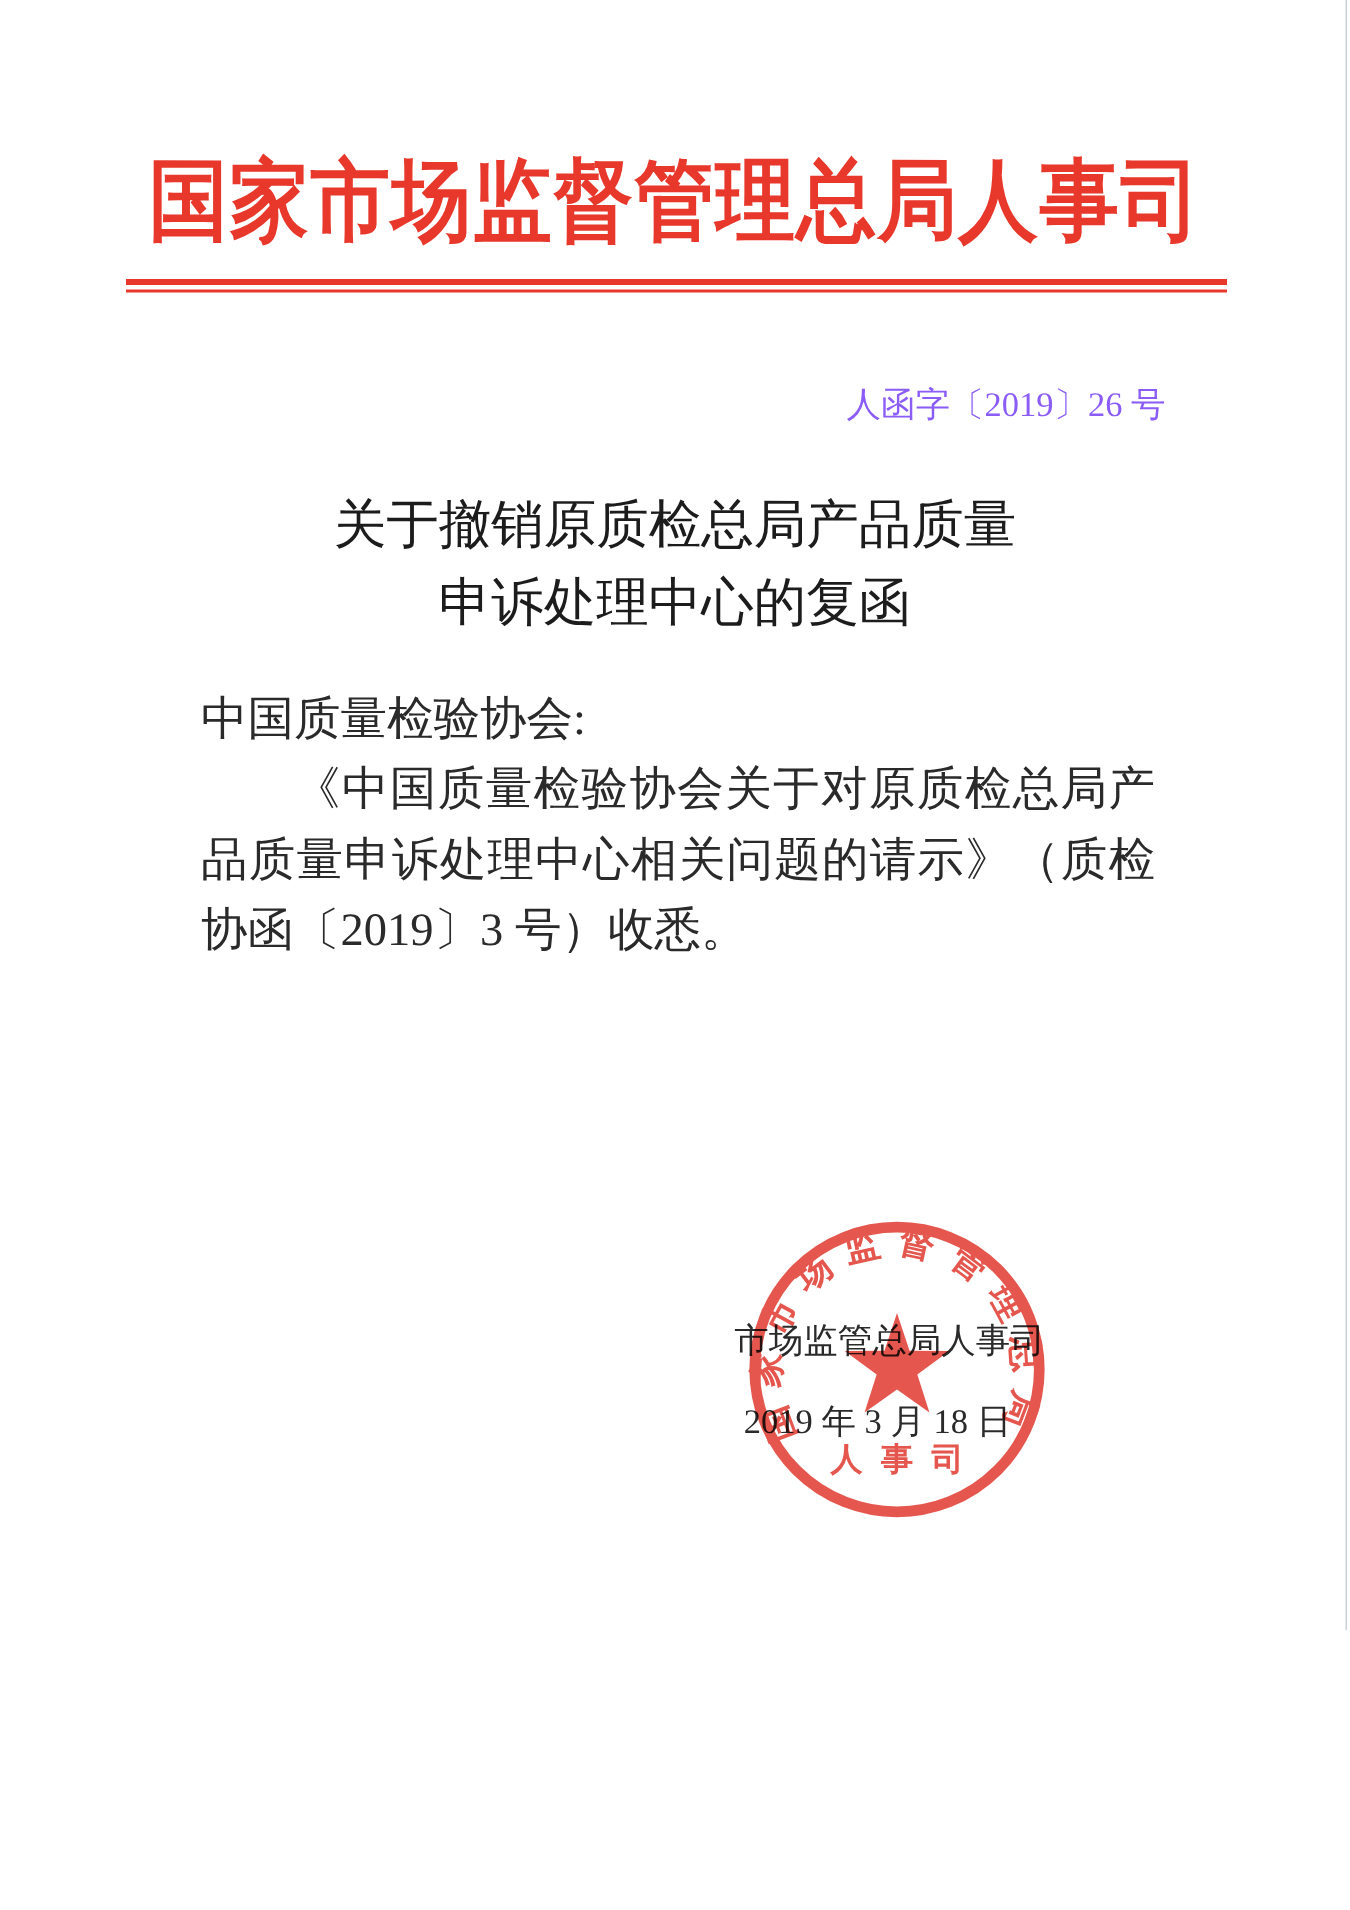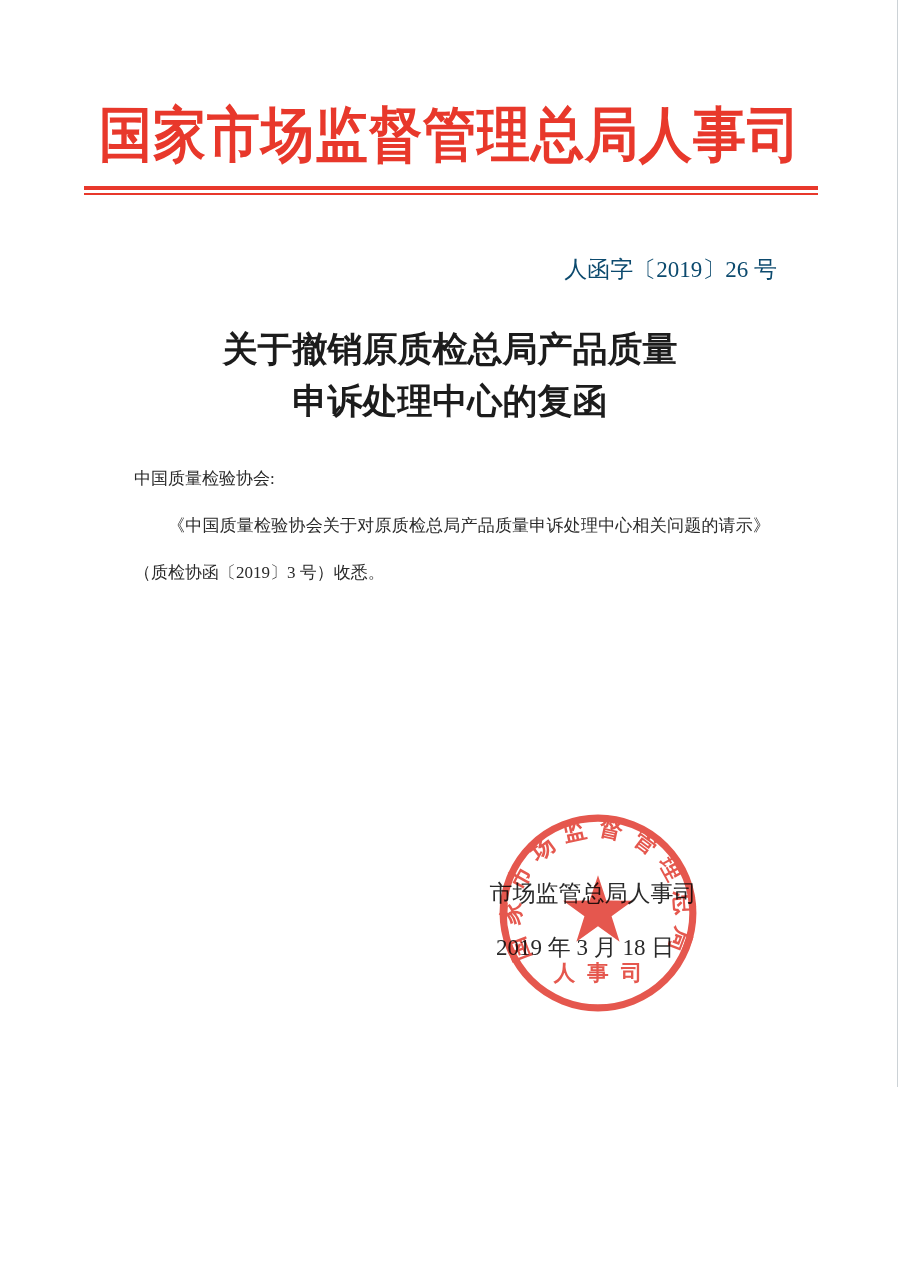--- a/index.html
+++ b/index.html
@@ -35,41 +35,41 @@
   .rule-top-thick    { left: 84px; width: 734px; top: 186px; height: 4px; }
   .rule-top-thin     { left: 84px; width: 734px; top: 193px; height: 2px; }
   .rule-bottom-thin  { left: 84px; width: 742px; top: 1170px; height: 2px; }
   .rule-bottom-thick { left: 84px; width: 742px; top: 1175px; height: 4px; }
   .doc-number {
     position: absolute;
     top: 255px;
     right: 123px;
     font-size: 23px;
     line-height: 30px;
-    color: #0c4a6e;
+    color: #8b5cf6;
     white-space: nowrap;
   }
   .title {
     position: absolute;
     top: 324px;
     left: 0;
     width: 100%;
     text-align: center;
     font-size: 35px;
     line-height: 52px;
-    font-weight: bold;
+    font-weight: normal;
     color: #1c1c1c;
     letter-spacing: 0px;
   }
   .body-text {
     position: absolute;
     left: 134px;
     top: 455px;
     width: 636px;
-    font-size: 17px;
+    font-size: 31px;
     line-height: 47px;
     text-align: justify;
     color: #2a2a2a;
   }
   .body-text p { margin: 0; }
   .body-text .para { text-indent: 2em; }
   .sig-org {
     position: absolute;
     top: 878px;
     left: 428px;

